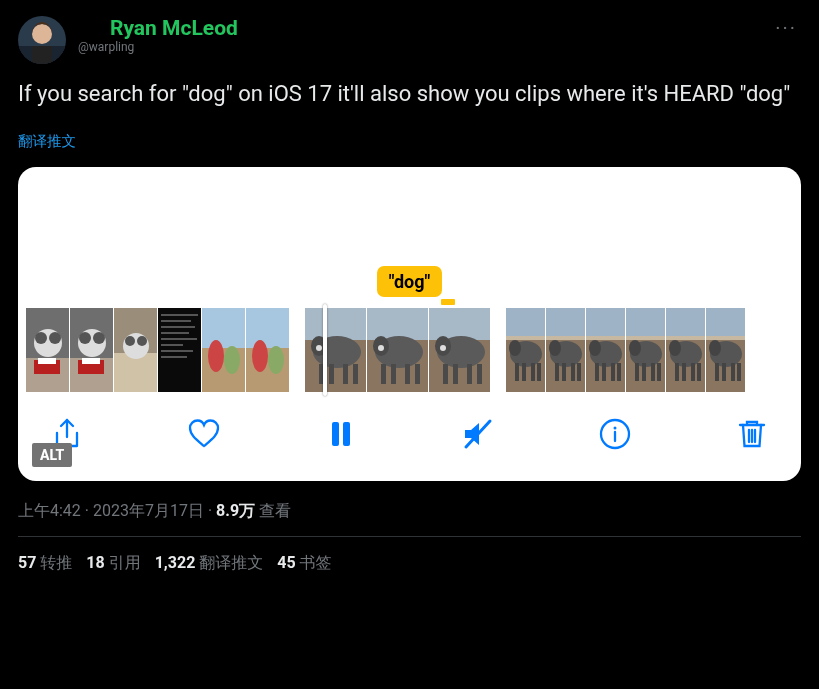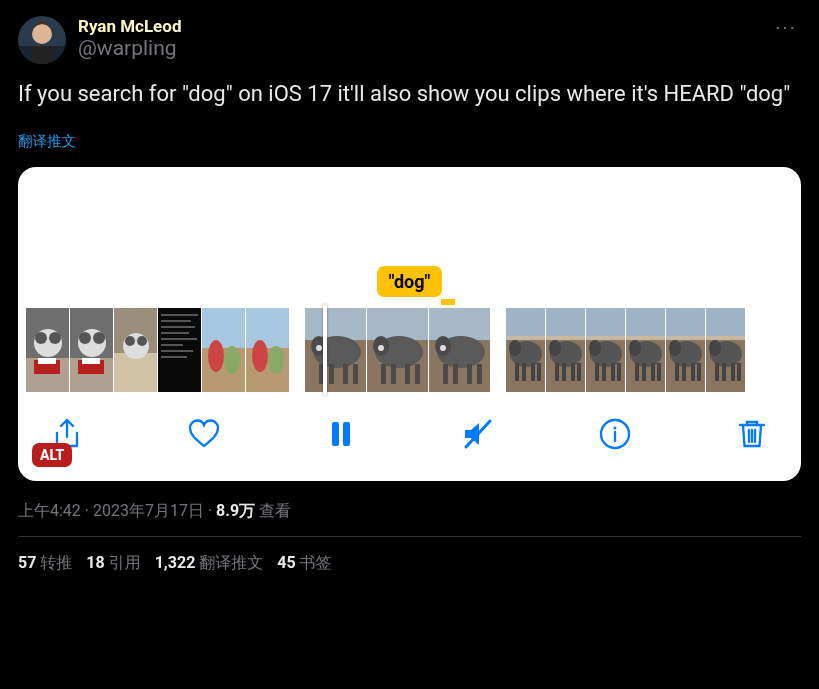--- a/index.html
+++ b/index.html
@@ -23,25 +23,26 @@
   .avatar {
     width: 48px;
     height: 48px;
     border-radius: 50%;
     overflow: hidden;
     flex-shrink: 0;
   }
   .names { flex: 1; }
   .display-name {
     font-weight: 700;
-    font-size: 17px;
-    color: #fef9c3;
+    font-size: 21px;
+    color: #22c55e;
+    margin-left: 32px;
   }
   .handle {
-    font-size: 21px;
+    font-size: 12px;
     color: #71767b;
   }
   .more {
     color: #71767b;
     font-size: 20px;
     letter-spacing: 2px;
     margin-right: 4px;
   }
   .tweet-text {
     margin-top: 14px;
@@ -128,26 +129,26 @@
     display: flex;
     align-items: center;
     justify-content: center;
     color: #007aff;
   }
   .ctrl-btn svg { width: 34px; height: 34px; }
   .alt-badge {
     position: absolute;
     left: 14px;
     bottom: 14px;
-    background: #b91c1c;
+    background: #737373;
     color: #fff;
     font-weight: 800;
     font-size: 14px;
     padding: 4px 8px;
-    border-radius: 7px;
+    border-radius: 2px;
   }
   .meta-line {
     margin-top: 20px;
     font-size: 16px;
     color: #71767b;
   }
   .meta-line b { color: #e7e9ea; font-weight: 700; }
   .divider {
     height: 1px;
     background: #2f3336;

